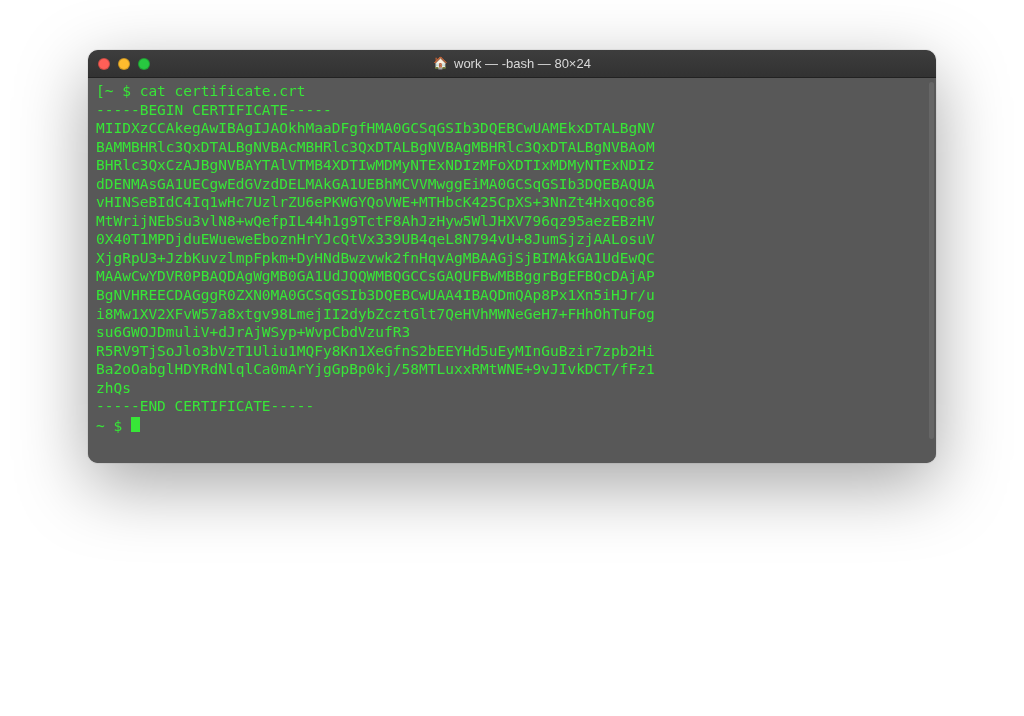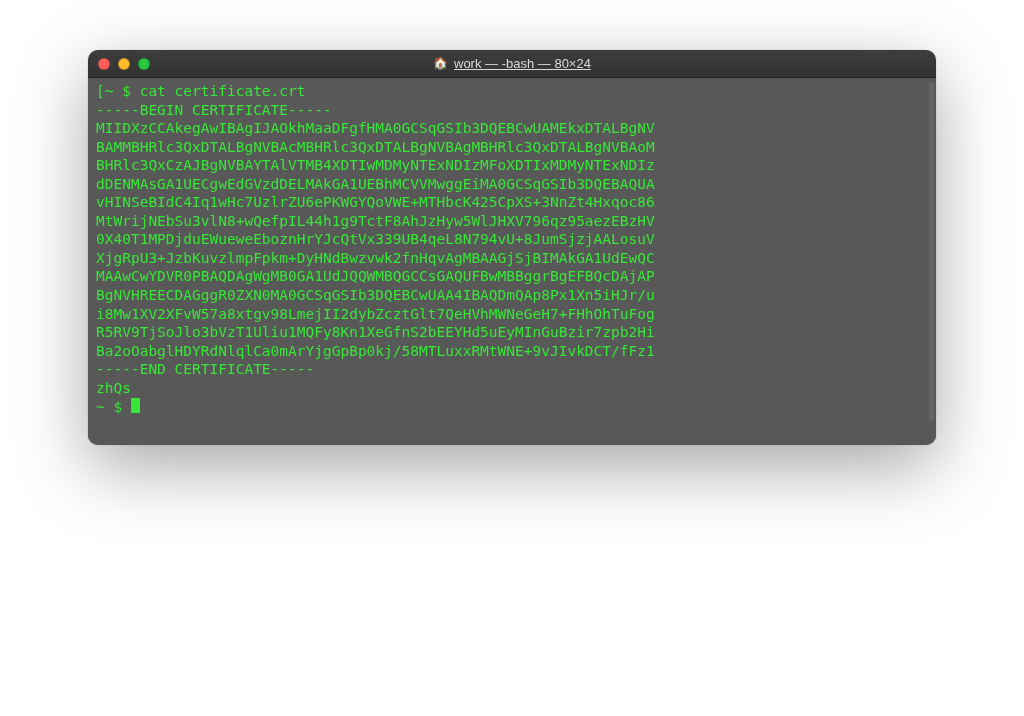--- a/index.html
+++ b/index.html
@@ -50,21 +50,20 @@
       align-items: center;
       justify-content: center;
       gap: 6px;
       pointer-events: none;
     }
     .title-text {
       color: #d9d9d9;
       font-family: -apple-system, BlinkMacSystemFont, "Segoe UI", Helvetica, Arial, sans-serif;
       font-size: 13px;
       font-weight: 400;
-      text-decoration: underline;
     }
     .home-icon { font-size: 12px; filter: grayscale(0.1); }
     .terminal-body {
       background: #585858;
       padding: 4px 8px 28px 8px;
       position: relative;
     }
     .scrollbar-track {
       position: absolute;
       right: 2px;
@@ -133,23 +132,24 @@
     <div class="line bold">BAMMBHRlc3QxDTALBgNVBAcMBHRlc3QxDTALBgNVBAgMBHRlc3QxDTALBgNVBAoM</div>
     <div class="line bold">BHRlc3QxCzAJBgNVBAYTAlVTMB4XDTIwMDMyNTExNDIzMFoXDTIxMDMyNTExNDIz</div>
     <div class="line bold">dDENMAsGA1UECgwEdGVzdDELMAkGA1UEBhMCVVMwggEiMA0GCSqGSIb3DQEBAQUA</div>
     <div class="line bold">vHINSeBIdC4Iq1wHc7UzlrZU6ePKWGYQoVWE+MTHbcK425CpXS+3NnZt4Hxqoc86</div>
     <div class="line bold">MtWrijNEbSu3vlN8+wQefpIL44h1g9TctF8AhJzHyw5WlJHXV796qz95aezEBzHV</div>
     <div class="line bold">0X40T1MPDjduEWueweEboznHrYJcQtVx339UB4qeL8N794vU+8JumSjzjAALosuV</div>
     <div class="line bold">XjgRpU3+JzbKuvzlmpFpkm+DyHNdBwzvwk2fnHqvAgMBAAGjSjBIMAkGA1UdEwQC</div>
     <div class="line bold">MAAwCwYDVR0PBAQDAgWgMB0GA1UdJQQWMBQGCCsGAQUFBwMBBggrBgEFBQcDAjAP</div>
     <div class="line bold">BgNVHREECDAGggR0ZXN0MA0GCSqGSIb3DQEBCwUAA4IBAQDmQAp8Px1Xn5iHJr/u</div>
     <div class="line bold">i8Mw1XV2XFvW57a8xtgv98LmejII2dybZcztGlt7QeHVhMWNeGeH7+FHhOhTuFog</div>
+    <div class="line bold">su6GWOJDmuliV+dJrAjWSyp+WvpCbdVzufR3</div>
     <div class="line bold">R5RV9TjSoJlo3bVzT1Uliu1MQFy8Kn1XeGfnS2bEEYHd5uEyMInGuBzir7zpb2Hi</div>
     <div class="line bold">Ba2oOabglHDYRdNlqlCa0mArYjgGpBp0kj/58MTLuxxRMtWNE+9vJIvkDCT/fFz1</div>
+    <div class="line bold">zhQs</div>
     <div class="line bold">-----END CERTIFICATE-----</div>
-    <div class="line bold">zhQs</div>
     <div class="line bold"></div>
 
     <div class="line prompt-row">
       <span>~ $ </span><span class="cursor"></span>
     </div>
   </div>
 </div>
 
 </body></html>

